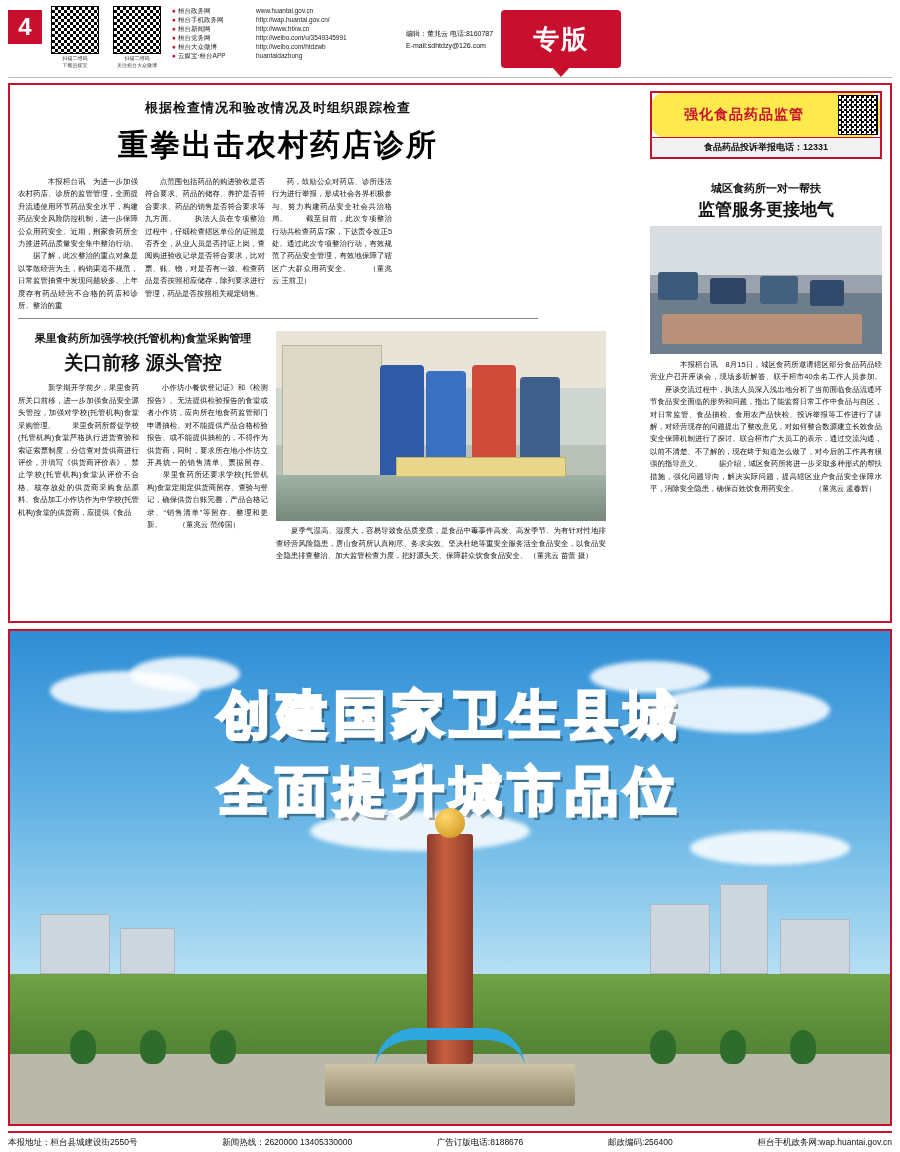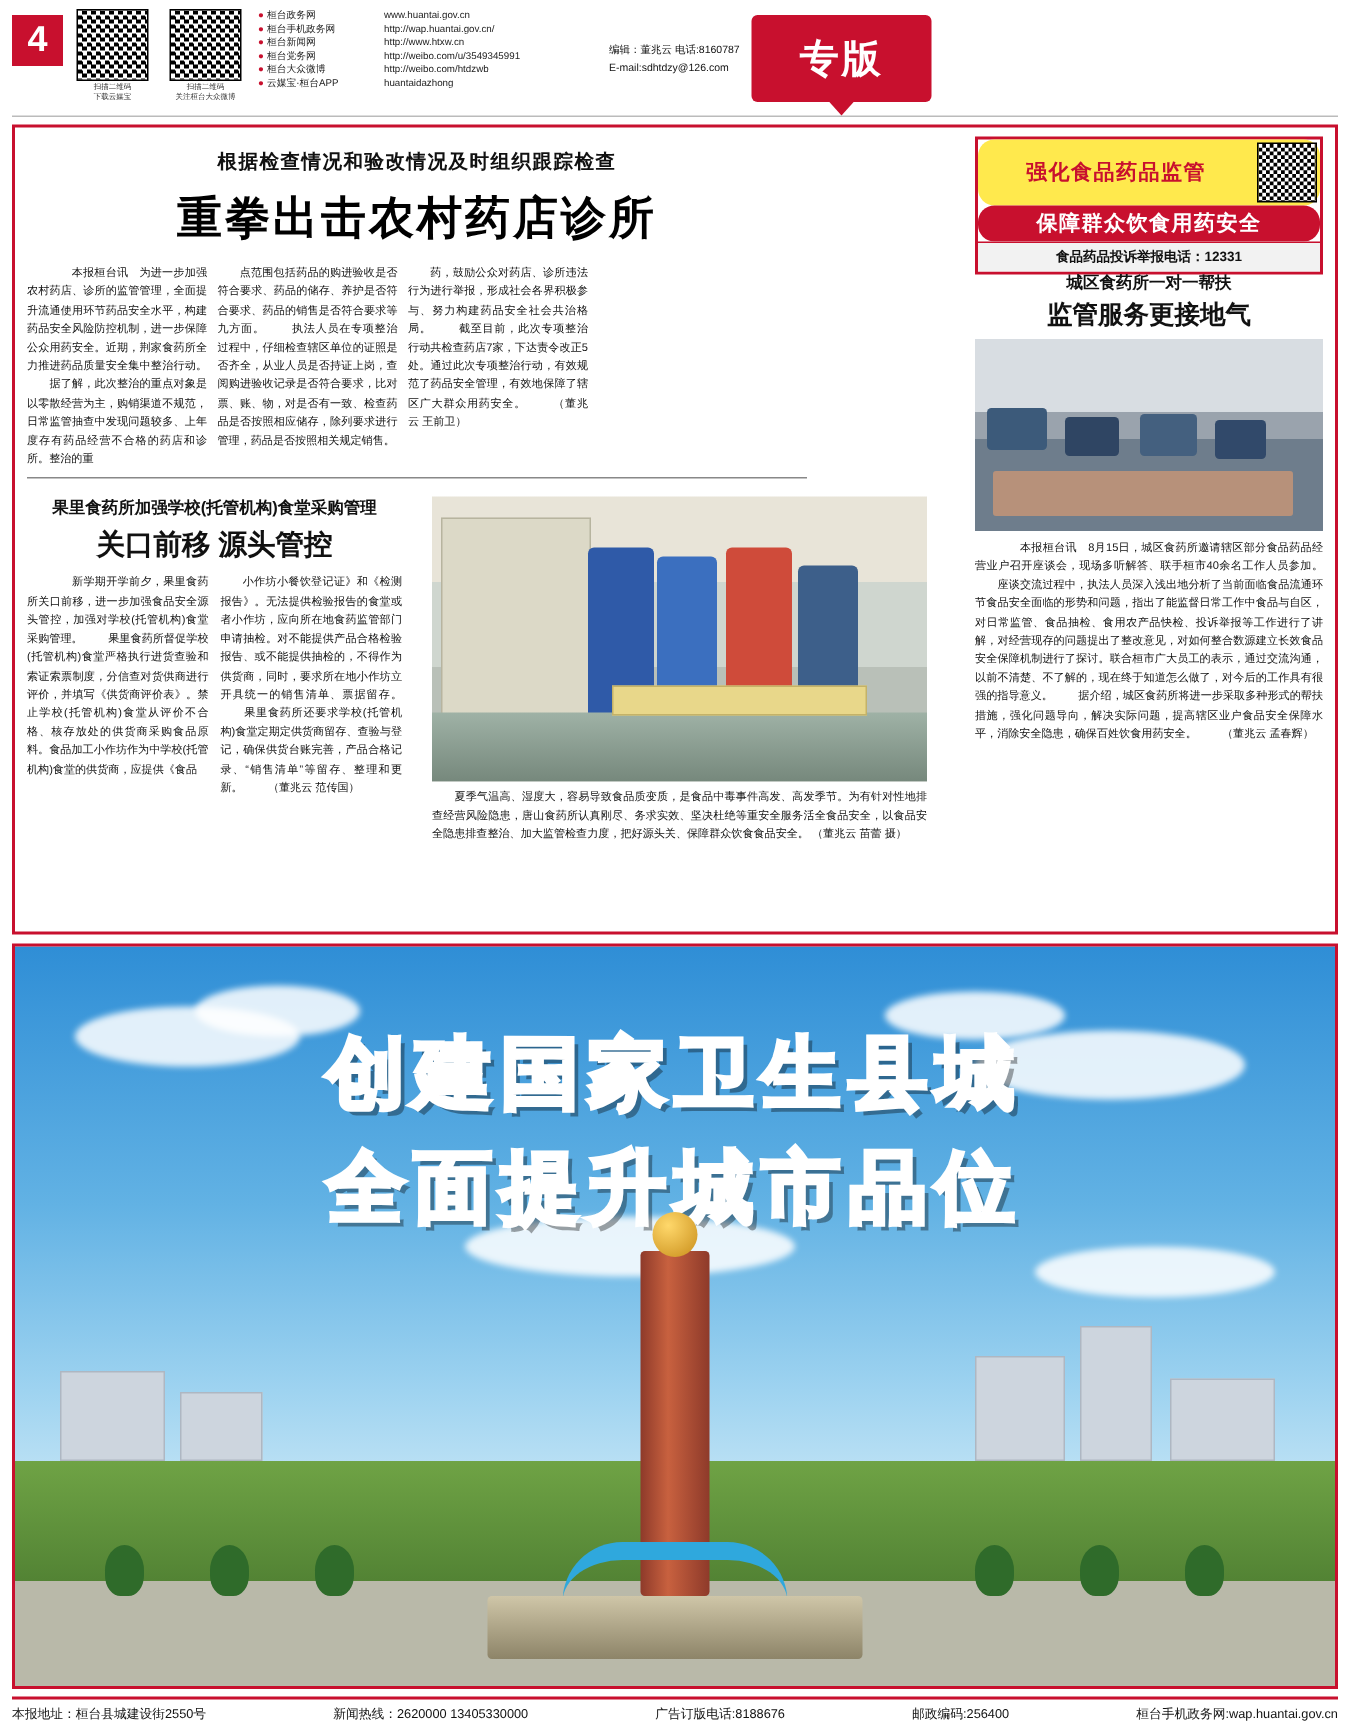--- a/index.html
+++ b/index.html
@@ -75,21 +75,21 @@
 
   .right-col { position:absolute; right:8px; top:96px; width:232px; }
   .rc-sub { text-align:center; font-size:11px; font-weight:bold; margin-bottom:2px;}
   .rc-title { text-align:center; font-size:17px; font-weight:bold; margin-bottom:5px;}
   .photo { width:100%; background:#8aa0b4; position:relative; overflow:hidden; }
   .rc-body { font-size:7.4px; line-height:12.4px; text-align:justify; margin-top:5px; }
   .rc-body p { margin:0; text-indent:2em; }
 
   .mid-divider { border-top:1px solid #888; margin:6px 0 4px; }
 
-  .sec2 { display:flex; gap:20px; margin-top:12px; }
+  .sec2 { display:flex; gap:8px; margin-top:12px; }
   .sec2-left { width:250px; }
   .s2-sub { font-size:11px; font-weight:bold; text-align:center; }
   .s2-title { font-size:19px; font-weight:bold; text-align:center; margin:4px 0 6px; }
   .s2-cols { display:flex; gap:8px; }
   .s2-col { width:121px; font-size:7.4px; line-height:12.4px; text-align:justify; }
   .s2-col p { margin:0; text-indent:2em; }
 
   .sec2-mid { width:330px; }
   .cap { font-size:7.4px; line-height:12.4px; text-align:justify; margin-top:4px; }
 
@@ -177,23 +177,20 @@
     <div class="special-badge">专版</div>
 
   </div>
 
   <div class="frame">
 
     <div class="promo">
       <div class="promo-r1">
         <div class="promo-txt1">强化食品药品监管</div>
         <div class="promo-qr"></div>
-      </div>
-      <div class="promo-r2">
-        <div class="promo-txt2">保障群众饮食用药安全</div>
       </div>
       <div class="promo-foot">食品药品投诉举报电话：12331</div>
     </div>
 
     <div style="width:520px;">
       <div class="headline-small">根据检查情况和验改情况及时组织跟踪检查</div>
       <div class="headline-big">重拳出击农村药店诊所</div>
       <div class="cols">
         <div class="col">
             <p>　　本报桓台讯　为进一步加强农村药店、诊所的监管管理，全面提升流通使用环节药品安全水平，构建药品安全风险防控机制，进一步保障公众用药安全。近期，荆家食药所全力推进药品质量安全集中整治行动。

